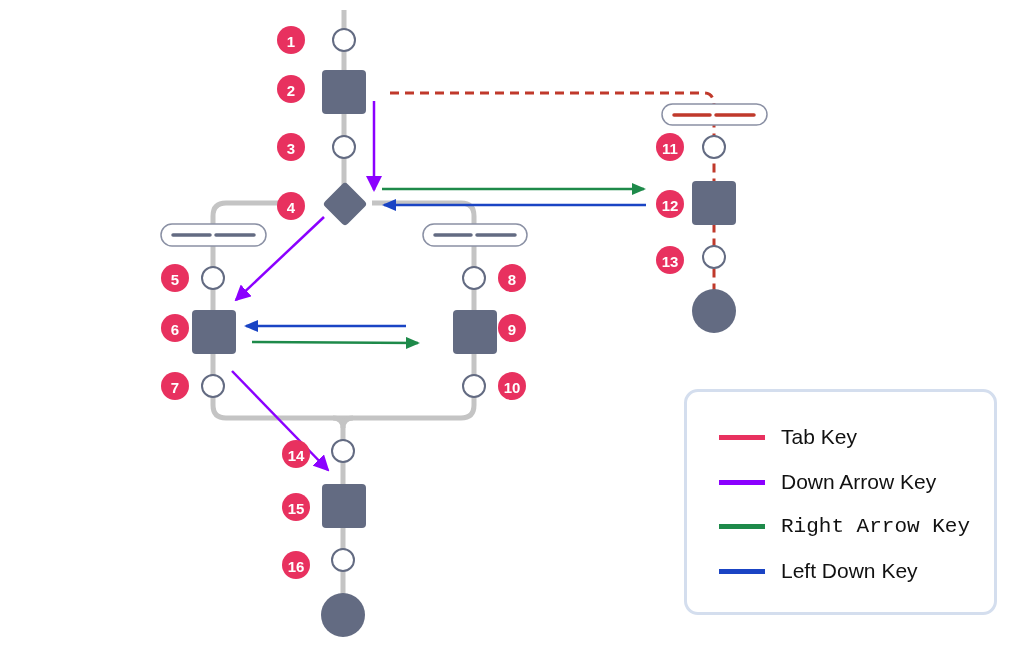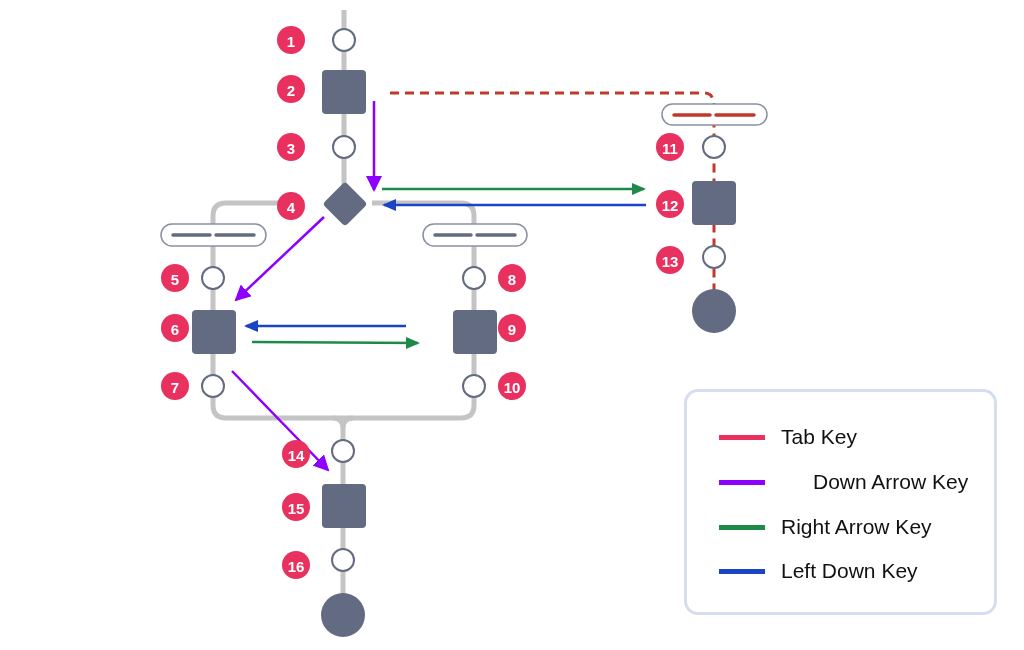--- a/index.html
+++ b/index.html
@@ -163,25 +163,25 @@
         <text x="296" y="566" class="badge-text">16</text>
       </g>
     </g>
 </svg>
 
 <div id="legend">
   <div class="legend-item" style="top:33px;">
     <div class="legend-swatch" style="background:#e8315f;"></div>
     <span class="legend-label">Tab Key</span>
   </div>
-  <div class="legend-item" style="top:78px;gap:32px;">
+  <div class="legend-item" style="top:78px;">
     <div class="legend-swatch" style="background:#8b00ff;"></div>
     <span class="legend-label">Down Arrow Key</span>
   </div>
-  <div class="legend-item" style="top:123px;">
+  <div class="legend-item" style="top:123px;font-family:Liberation Mono, monospace;">
     <div class="legend-swatch" style="background:#1e8a4a;"></div>
     <span class="legend-label">Right Arrow Key</span>
   </div>
   <div class="legend-item" style="top:167px;">
     <div class="legend-swatch" style="background:#1a44c4;"></div>
     <span class="legend-label">Left Down Key</span>
   </div>
 </div>
 
 </body></html>

